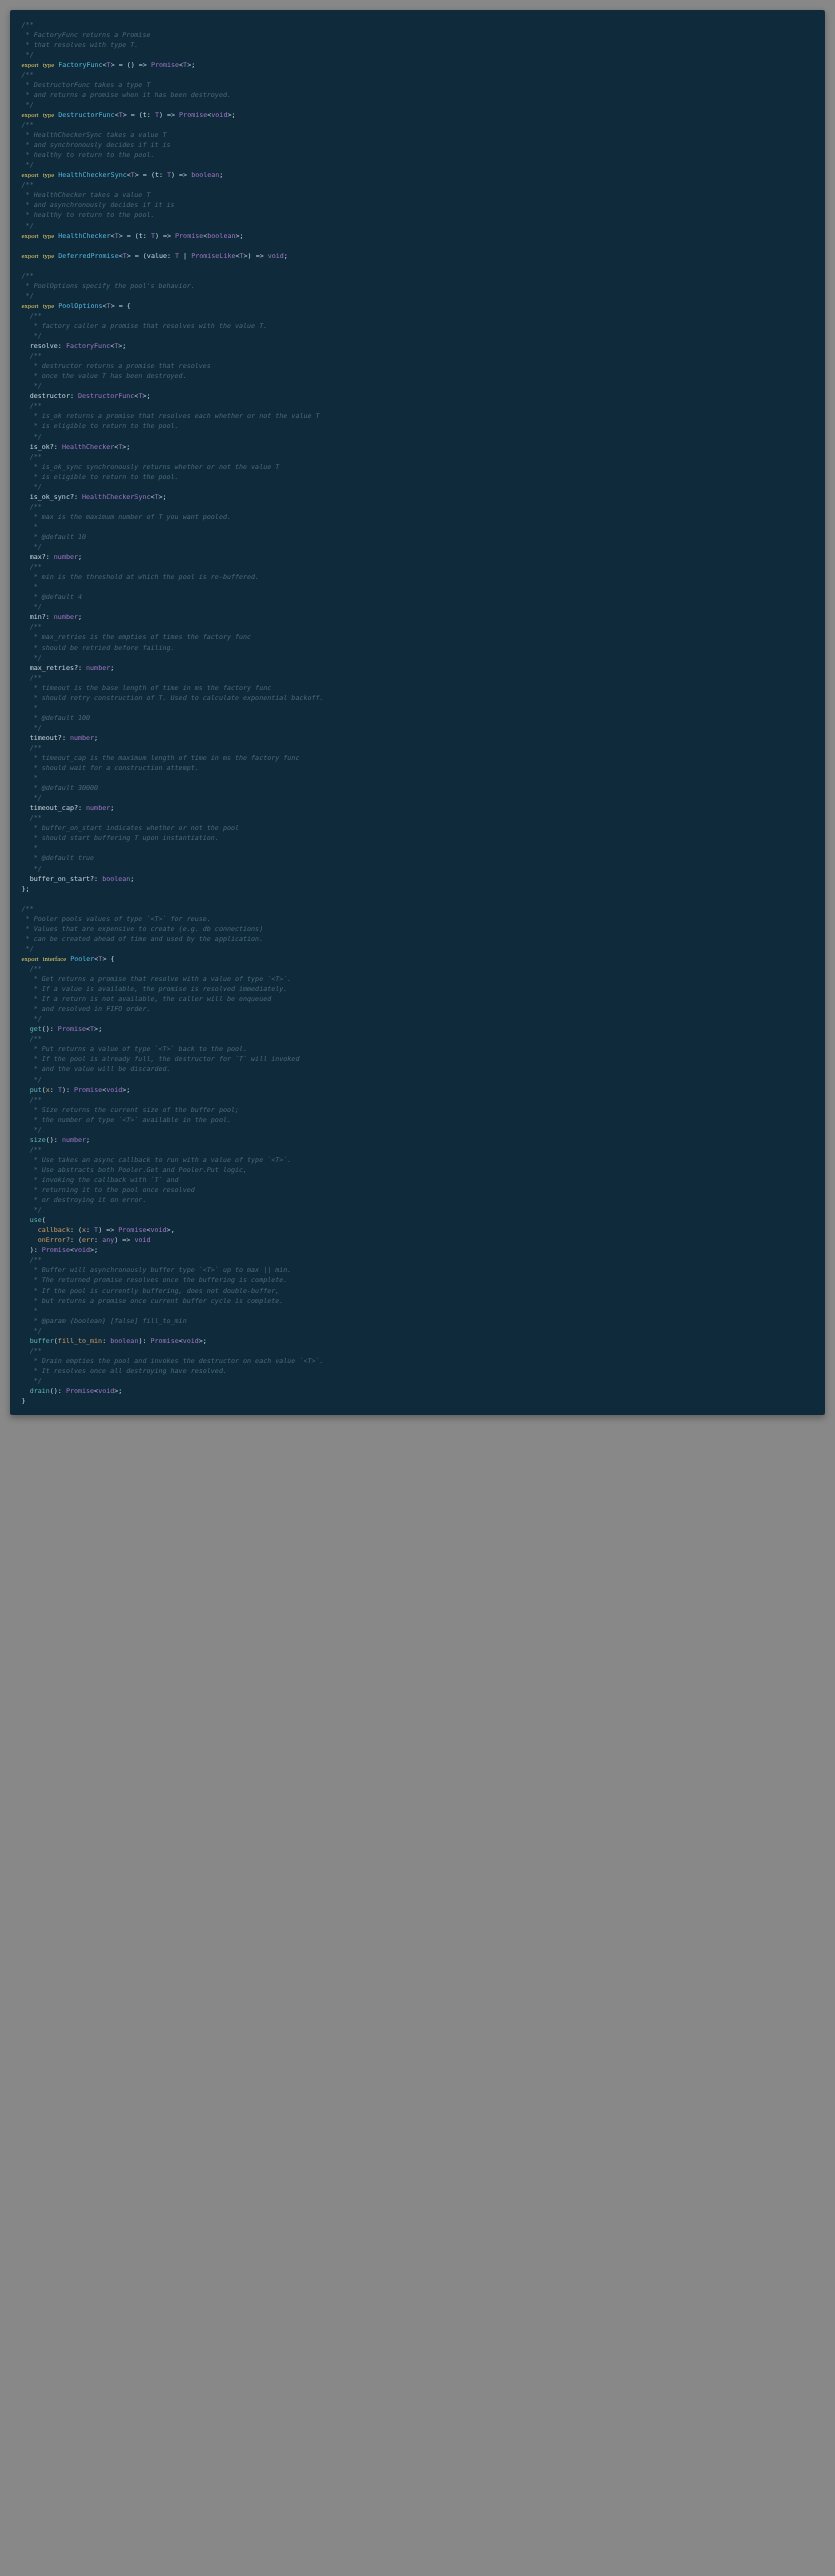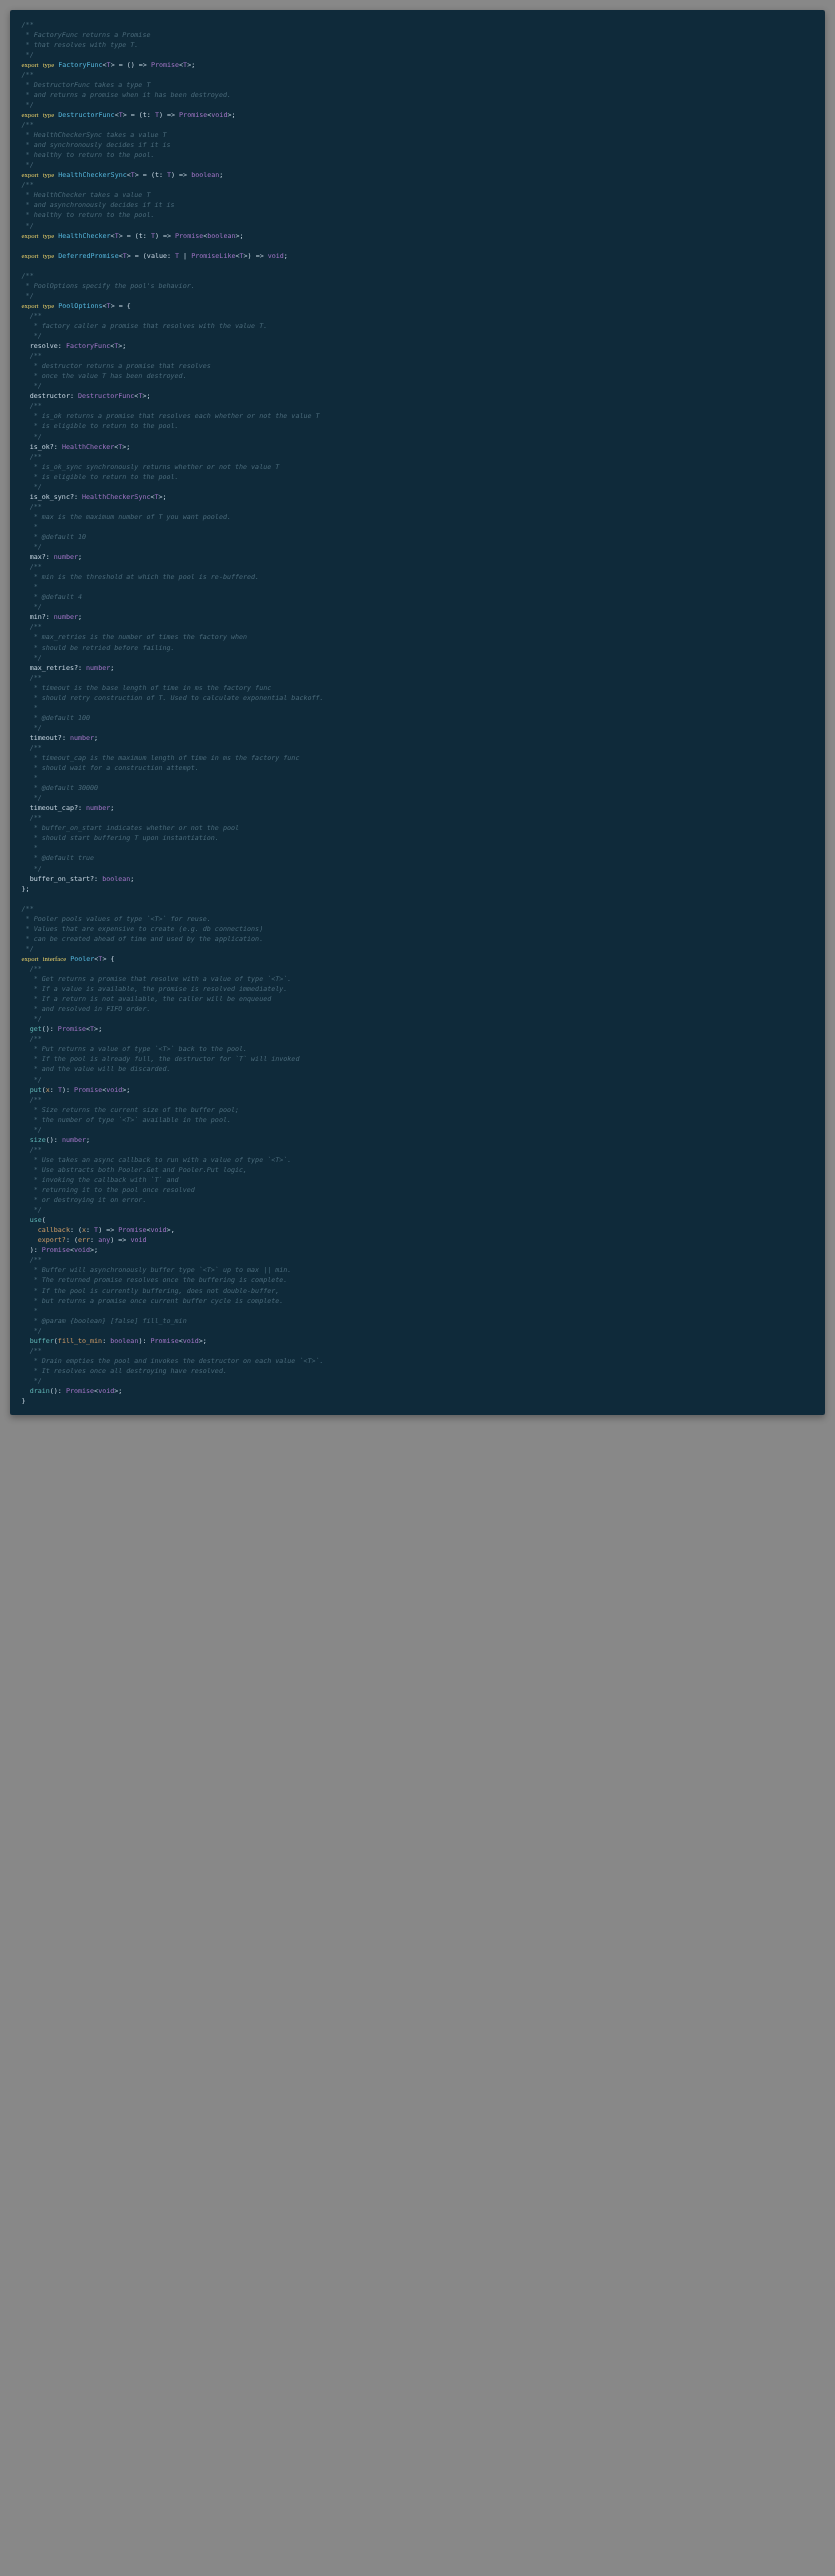--- a/index.html
+++ b/index.html
@@ -86,21 +86,21 @@
 <span class="c">   * @default 10</span>
 <span class="c">   */</span>
   <span class="id">max?</span><span class="op">: </span><span class="ty">number</span><span class="op">;</span>
 <span class="c">  /**</span>
 <span class="c">   * min is the threshold at which the pool is re-buffered.</span>
 <span class="c">   *</span>
 <span class="c">   * @default 4</span>
 <span class="c">   */</span>
   <span class="id">min?</span><span class="op">: </span><span class="ty">number</span><span class="op">;</span>
 <span class="c">  /**</span>
-<span class="c">   * max_retries is the number of times the factory when</span>
+<span class="c">   * max_retries is the empties of times the factory func</span>
 <span class="c">   * should be retried before failing.</span>
 <span class="c">   */</span>
   <span class="id">max_retries?</span><span class="op">: </span><span class="ty">number</span><span class="op">;</span>
 <span class="c">  /**</span>
 <span class="c">   * timeout is the base length of time in ms the factory func</span>
 <span class="c">   * should retry construction of T. Used to calculate exponential backoff.</span>
 <span class="c">   *</span>
 <span class="c">   * @default 100</span>
 <span class="c">   */</span>
   <span class="id">timeout?</span><span class="op">: </span><span class="ty">number</span><span class="op">;</span>
@@ -146,21 +146,21 @@
   <span class="fn">size</span><span class="op">(): </span><span class="ty">number</span><span class="op">;</span>
 <span class="c">  /**</span>
 <span class="c">   * Use takes an async callback to run with a value of type `&lt;T&gt;`.</span>
 <span class="c">   * Use abstracts both Pooler.Get and Pooler.Put logic,</span>
 <span class="c">   * invoking the callback with `T` and</span>
 <span class="c">   * returning it to the pool once resolved</span>
 <span class="c">   * or destroying it on error.</span>
 <span class="c">   */</span>
   <span class="fn">use</span><span class="op">(</span>
     <span class="pn">callback</span><span class="op">: (</span><span class="pn">x</span><span class="op">: </span><span class="ty">T</span><span class="op">) =&gt; </span><span class="ty">Promise</span><span class="op">&lt;</span><span class="ty">void</span><span class="op">&gt;,</span>
-    <span class="pn">export?</span><span class="op">: (</span><span class="pn">err</span><span class="op">: </span><span class="ty">any</span><span class="op">) =&gt; </span><span class="ty">void</span>
+    <span class="pn">onError?</span><span class="op">: (</span><span class="pn">err</span><span class="op">: </span><span class="ty">any</span><span class="op">) =&gt; </span><span class="ty">void</span>
   <span class="op">): </span><span class="ty">Promise</span><span class="op">&lt;</span><span class="ty">void</span><span class="op">&gt;;</span>
 <span class="c">  /**</span>
 <span class="c">   * Buffer will asynchronously buffer type `&lt;T&gt;` up to max || min.</span>
 <span class="c">   * The returned promise resolves once the buffering is complete.</span>
 <span class="c">   * If the pool is currently buffering, does not double-buffer,</span>
 <span class="c">   * but returns a promise once current buffer cycle is complete.</span>
 <span class="c">   *</span>
 <span class="c">   * @param {boolean} [false] fill_to_min</span>
 <span class="c">   */</span>
   <span class="fn">buffer</span><span class="op">(</span><span class="pn">fill_to_min</span><span class="op">: </span><span class="ty">boolean</span><span class="op">): </span><span class="ty">Promise</span><span class="op">&lt;</span><span class="ty">void</span><span class="op">&gt;;</span>

